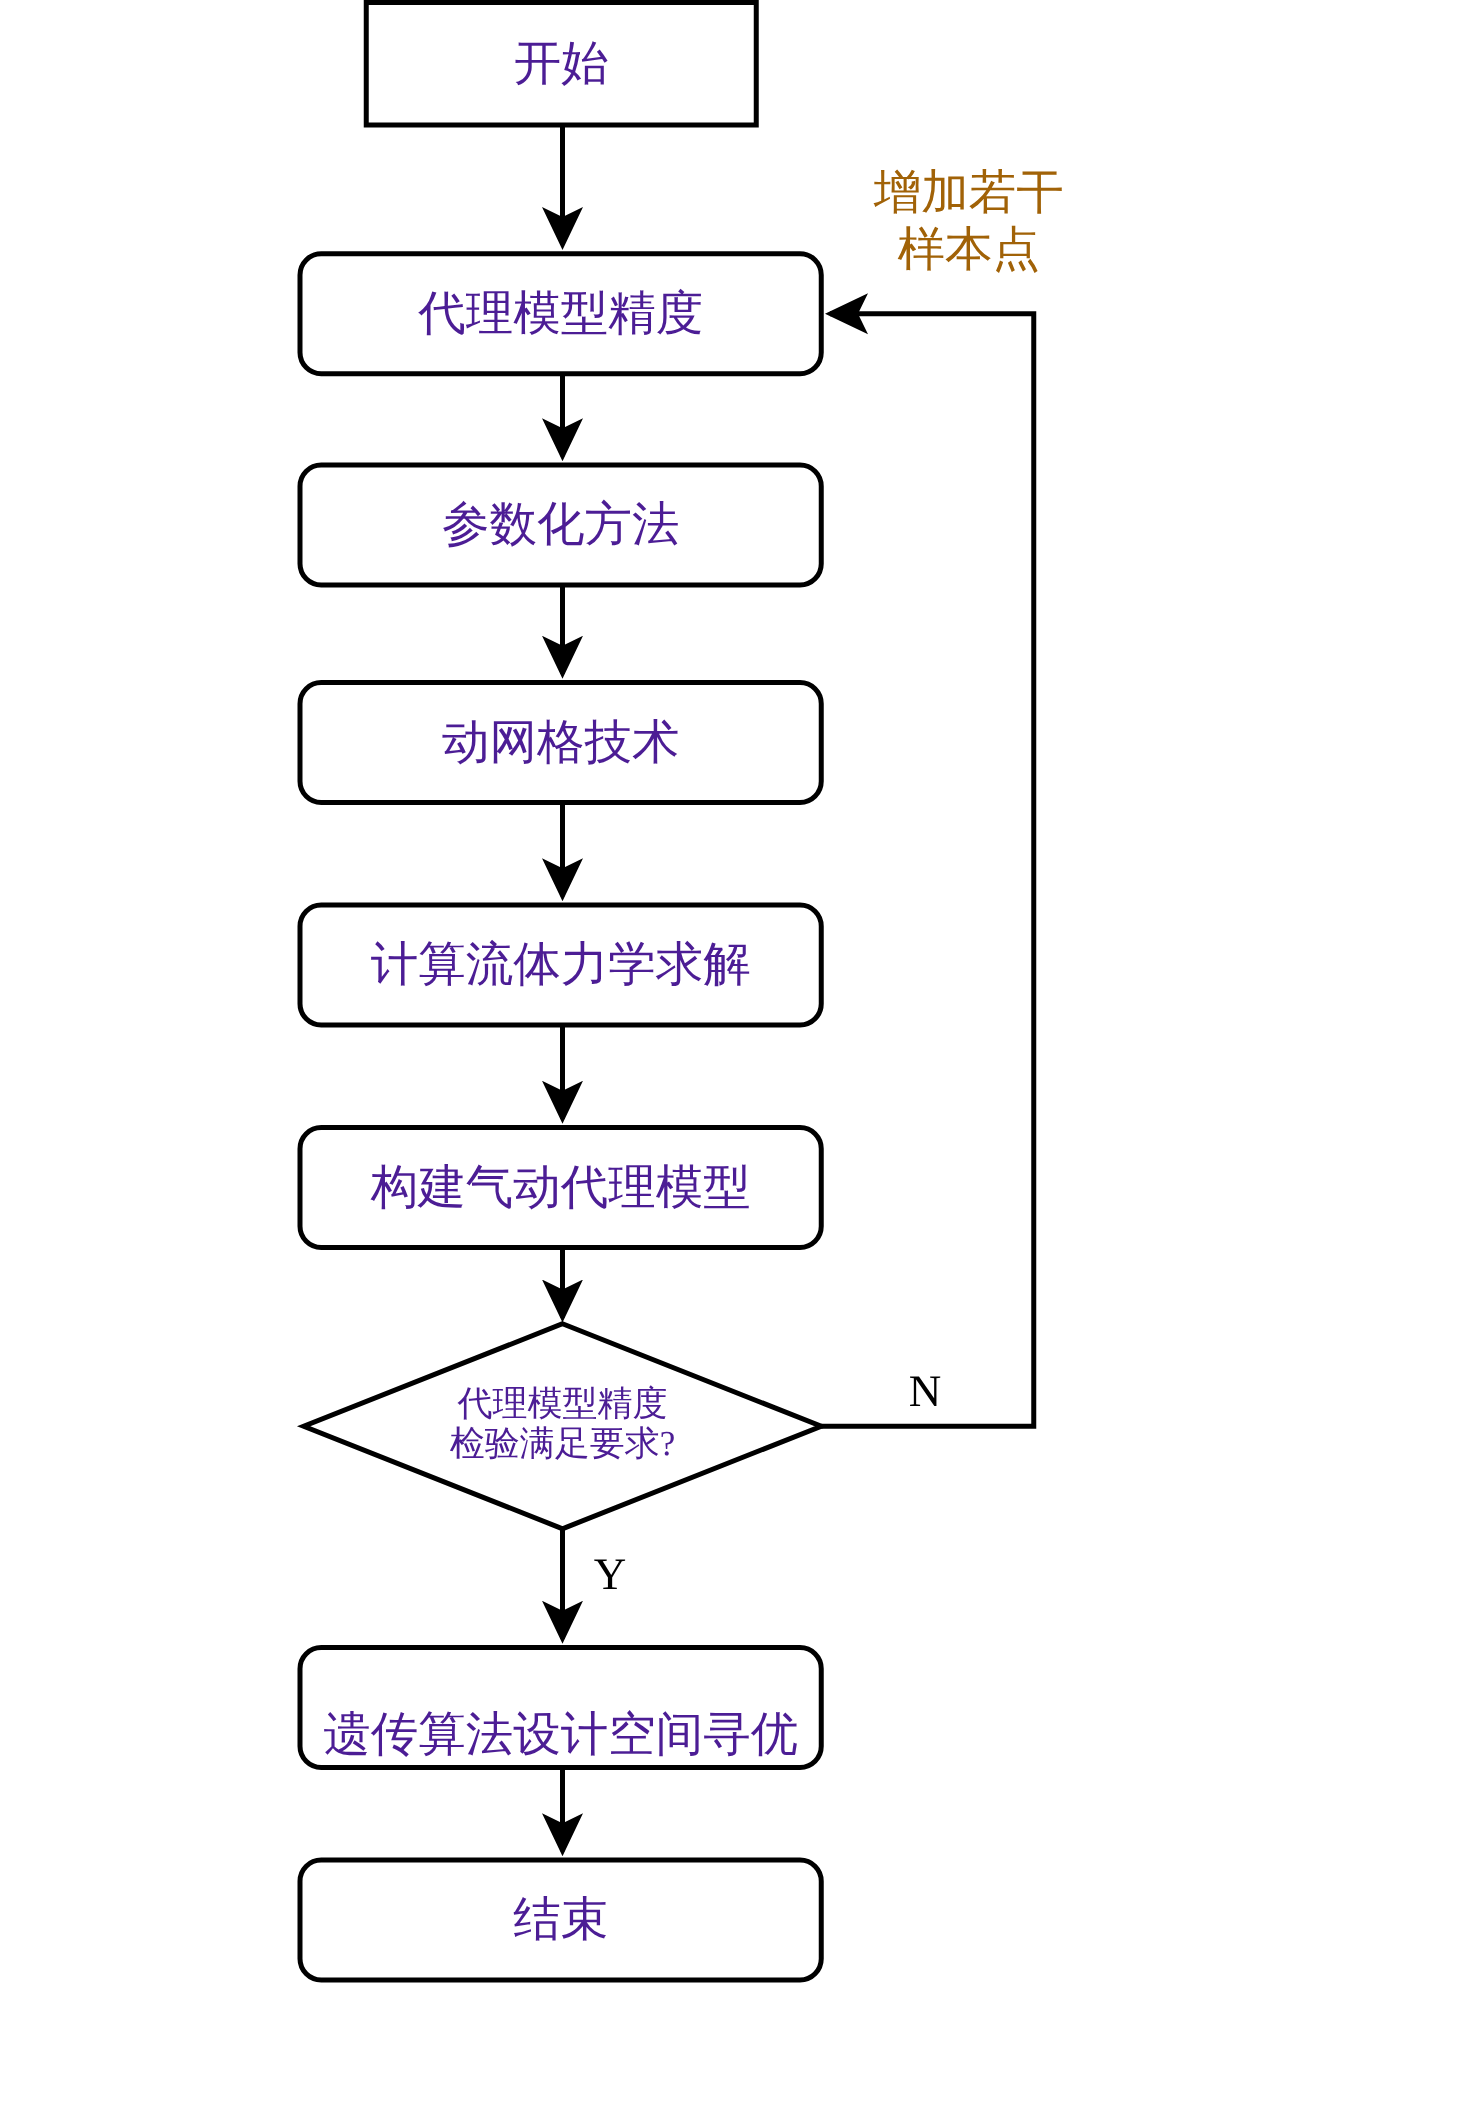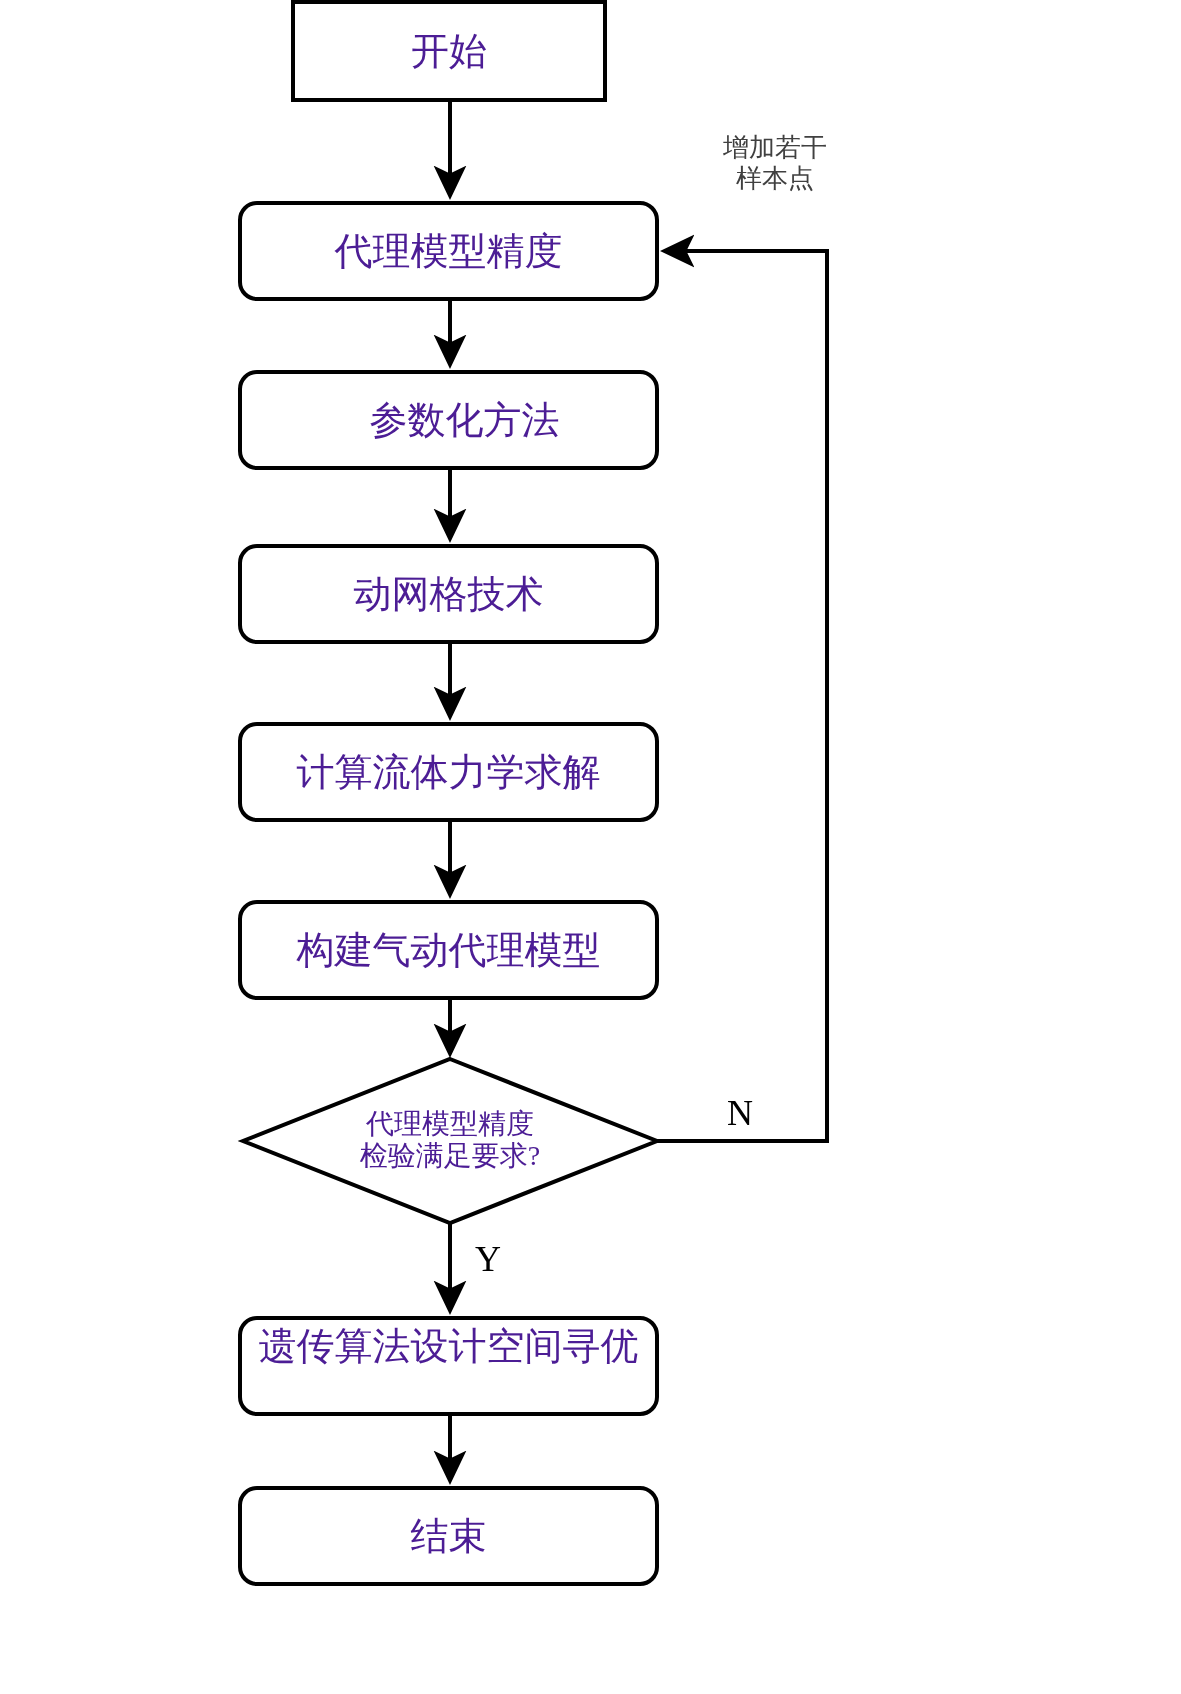--- a/index.html
+++ b/index.html
@@ -45,23 +45,23 @@
   }
   .edge-label {
     position: absolute;
     color: #000000;
     font-family: "Liberation Serif", "DejaVu Serif", serif;
     font-size: 36px;
     text-align: center;
   }
   .loop-note {
     position: absolute;
-    color: #404040;
+    color: #a16207;
     font-family: "Liberation Serif", "DejaVu Serif", serif;
-    font-size: 26px;
+    font-size: 38px;
     line-height: 1.2;
     text-align: center;
     white-space: pre-line;
   }
 </style>
 </head>
 <body>
 
 <div id="flowchart-root">
 
@@ -99,32 +99,32 @@
     <line x1="450" y1="1223" x2="450" y2="1311" stroke="#000000" stroke-width="4" marker-end="url(#arrowhead)"></line>
     <line x1="450" y1="1414" x2="450" y2="1481" stroke="#000000" stroke-width="4" marker-end="url(#arrowhead)"></line>
 
     <path d="M657,1141 L827,1141 L827,251 L664,251" fill="none" stroke="#000000" stroke-width="4" marker-end="url(#arrowhead)"></path>
   </svg>
 
   <div class="node-label box-text" style="left:293px; top:2px; width:312px; height:98px;">开始</div>
 
   <div class="node-label box-text" style="left:240px; top:203px; width:417px; height:96px;">代理模型精度</div>
 
-  <div class="node-label box-text" style="left:256px; top:372px; width:417px; height:96px;">参数化方法</div>
+  <div class="node-label box-text" style="left:240px; top:372px; width:417px; height:96px;">参数化方法</div>
 
   <div class="node-label box-text" style="left:240px; top:546px; width:417px; height:96px;">动网格技术</div>
 
   <div class="node-label box-text" style="left:240px; top:724px; width:417px; height:96px;">计算流体力学求解</div>
 
   <div class="node-label box-text" style="left:240px; top:902px; width:417px; height:96px;">构建气动代理模型</div>
 
   <div class="node-label diamond-text" style="left:280px; top:1090px; width:340px; height:100px;">代理模型精度
 检验满足要求?</div>
 
-  <div class="node-label box-text" style="left:240px; top:1298px; width:417px; height:96px;">遗传算法设计空间寻优</div>
+  <div class="node-label box-text" style="left:240px; top:1340px; width:417px; height:96px;">遗传算法设计空间寻优</div>
 
   <div class="node-label box-text" style="left:240px; top:1488px; width:417px; height:96px;">结束</div>
 
   <div class="edge-label" style="left:710px; top:1092px; width:60px;">N</div>
 
   <div class="edge-label" style="left:458px; top:1238px; width:60px;">Y</div>
 
   <div class="loop-note" style="left:670px; top:132px; width:210px;">增加若干
 样本点</div>
 

